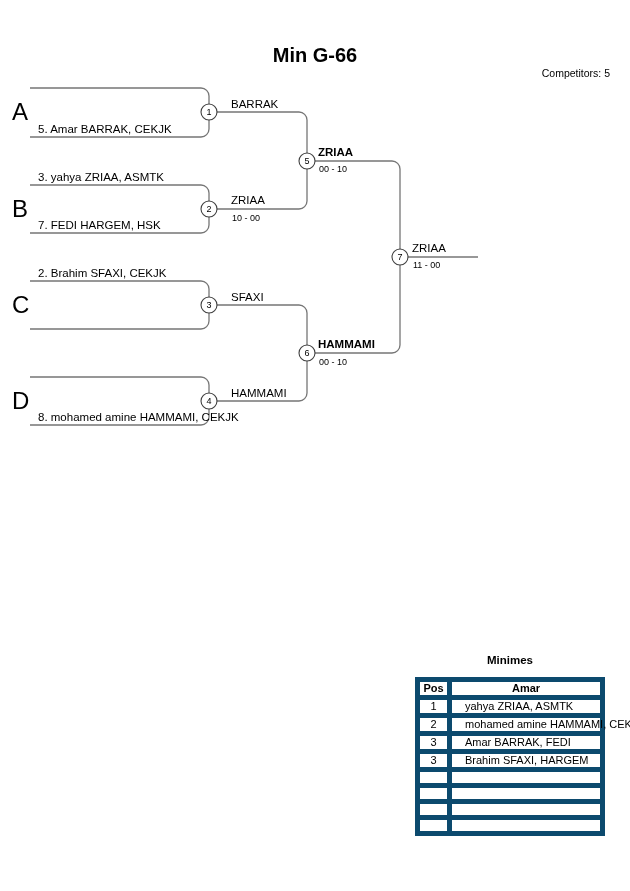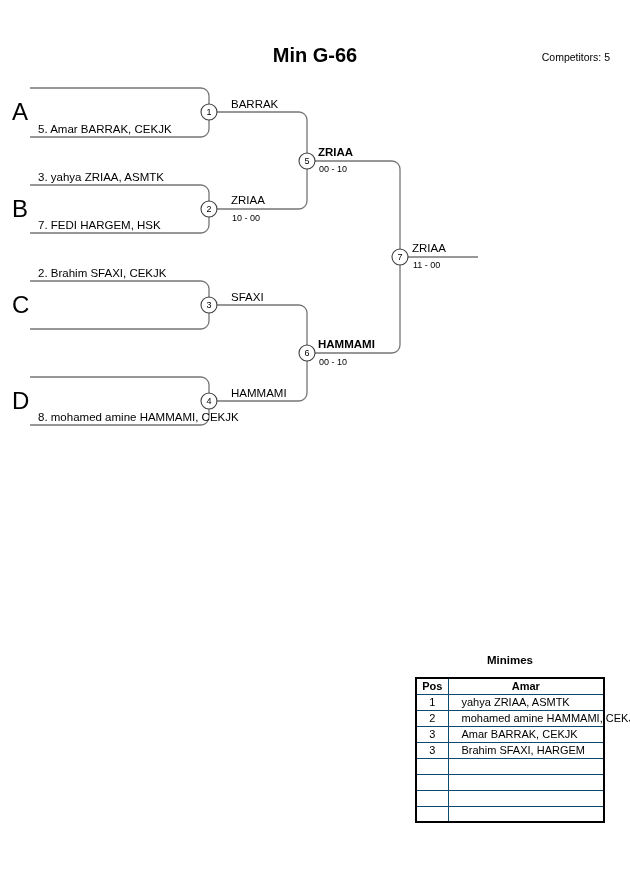--- a/index.html
+++ b/index.html
@@ -19,21 +19,21 @@
     display: flex;
     justify-content: center;
     align-items: baseline;
     gap: 33px;
     font-size: 20px;
     font-weight: bold;
     white-space: pre;
   }
   .competitors {
     position: absolute;
-    top: 51px;
+    top: 67px;
     right: 20px;
     font-size: 10.5px;
     text-align: right;
   }
   svg.bracket {
     position: absolute;
     top: 0; left: 0;
   }
   svg.bracket path { fill: none; stroke: #767676; stroke-width: 1.3; }
   svg.bracket circle { fill: #ffffff; stroke: #3f3f3f; stroke-width: 1.1; }
@@ -54,21 +54,21 @@
   table.results {
     position: absolute;
     left: 415px; top: 677px;
     width: 190px;
     border-collapse: collapse;
     table-layout: fixed;
     border: 2px solid #000;
     font-size: 11px;
   }
   table.results th, table.results td {
-    border: 1px solid #0c4a6e;
+    border: 5px solid #0c4a6e;
     height: 16px;
     line-height: 13px;
     overflow: visible;
     white-space: nowrap;
   }
   table.results th { font-weight: bold; text-align: center; }
   table.results col.pos-col { width: 32px; }
   td.pos-cell { text-align: center; }
   td.name-cell { padding-left: 13px; text-align: left; }
 </style>
@@ -157,21 +157,21 @@
     <tr>
       <td class="pos-cell">1</td>
       <td class="name-cell">yahya ZRIAA, ASMTK</td>
     </tr>
     <tr>
       <td class="pos-cell">2</td>
       <td class="name-cell">mohamed amine HAMMAMI, CEKJK</td>
     </tr>
     <tr>
       <td class="pos-cell">3</td>
-      <td class="name-cell">Amar BARRAK, CEKJK</td>
+      <td class="name-cell">Amar BARRAK, FEDI</td>
     </tr>
     <tr>
       <td class="pos-cell">3</td>
       <td class="name-cell">Brahim SFAXI, HARGEM</td>
     </tr>
     <tr>
       <td class="pos-cell"></td>
       <td class="name-cell"></td>
     </tr>
     <tr>

